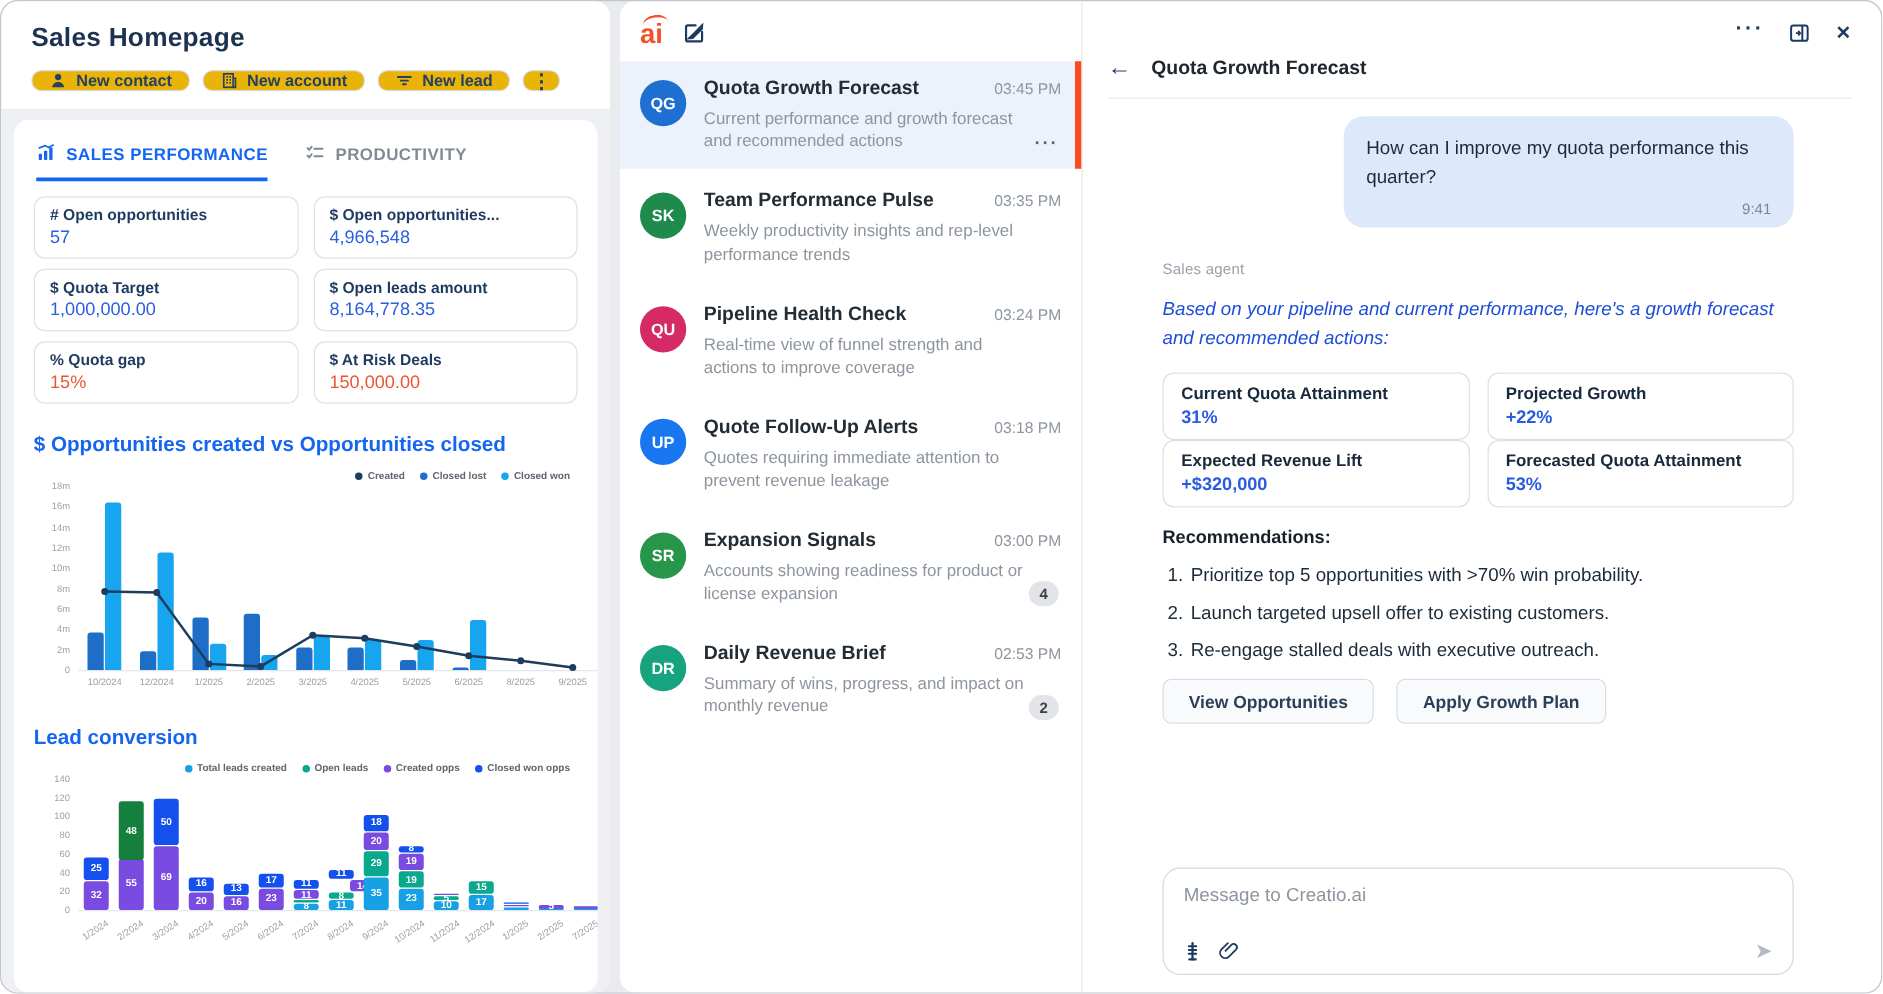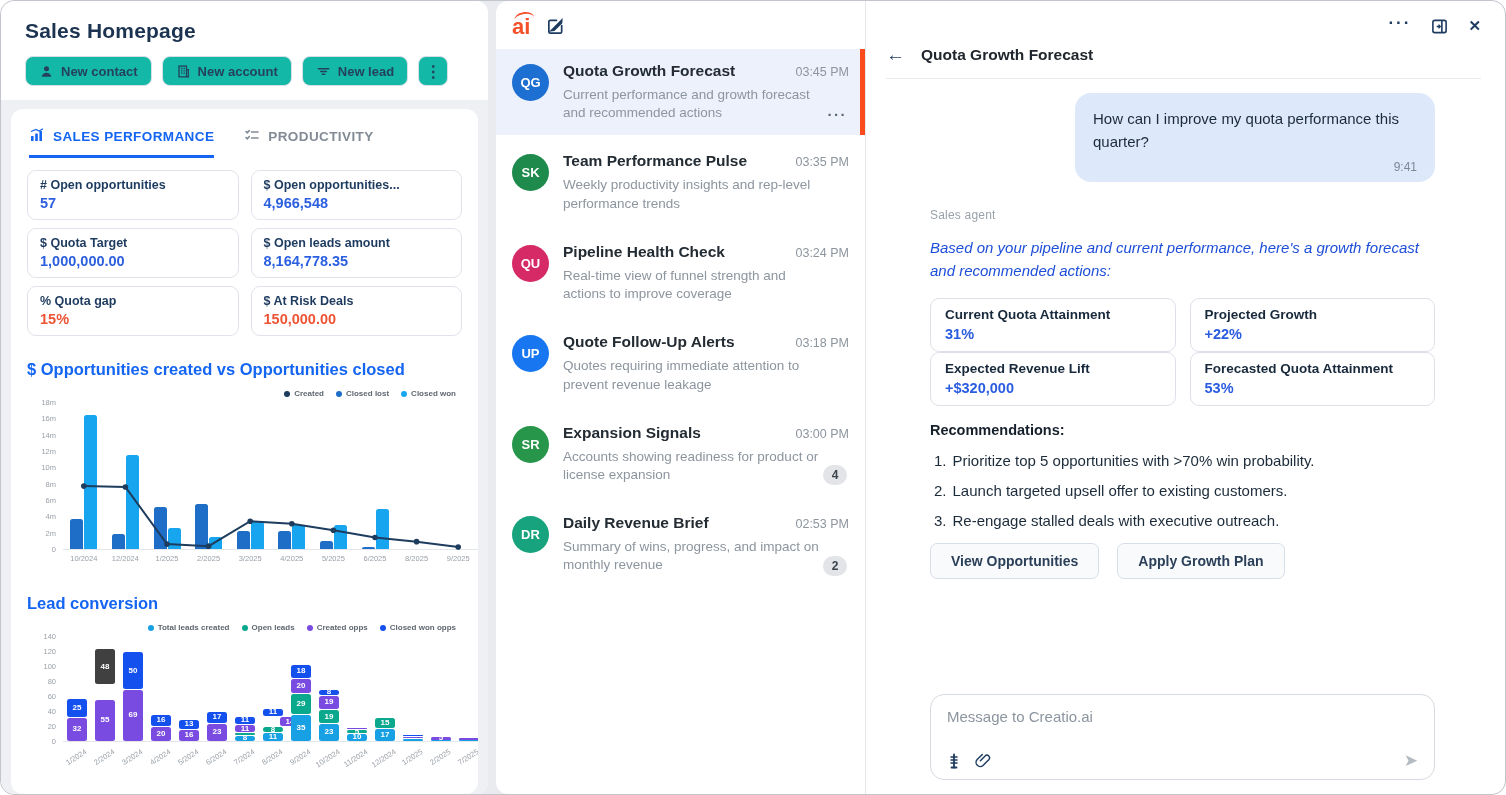--- a/index.html
+++ b/index.html
@@ -5,35 +5,35 @@
   * { box-sizing: border-box; margin: 0; padding: 0; }
   html,body { background:#ffffff; font-family:"Liberation Sans","DejaVu Sans",sans-serif; }
   .frame{ width:1506px; height:795px; background:#e9ebee; border:1px solid #c2c6cc; border-radius:14px;
           display:flex; gap:8px; overflow:hidden; }
 
   
   .left-card{ width:487px; flex:0 0 487px; background:#fff; display:flex; flex-direction:column; border-radius:14px 12px 12px 14px; overflow:hidden;}
   .left-header{ padding:18px 24px 14px 24px; background:#fff; }
   .page-title{ font-size:21px; font-weight:700; color:#1b3350; letter-spacing:.2px;}
   .toolbar{ display:flex; gap:10px; margin-top:13px; align-items:center;}
-  .tb-btn{ display:inline-flex; align-items:center; gap:7px; height:30px; padding:0 13px; background:#14b8a6;
+  .tb-btn{ display:inline-flex; align-items:center; gap:7px; height:17px; padding:0 13px; background:#eab308;
            border:1px solid #d8dee6; border-radius:8px; font-size:13px; font-weight:700; color:#24415f; cursor:pointer;}
   .tb-btn svg{ display:block; }
   .kebab-btn{ width:30px; justify-content:center; padding:0; font-size:16px; font-weight:700; color:#24415f;}
   .left-body{ flex:1; background:#eef0f4; padding:9px 10px 0 10px; overflow:hidden;}
   .inner-card{ background:#fff; border-radius:12px; padding:14px 16px 10px 16px; height:100%; overflow:hidden;}
   .tabs{ display:flex; gap:30px; padding:4px 2px 0 2px; }
   .tab{ display:inline-flex; align-items:center; gap:8px; font-size:13.5px; font-weight:700; letter-spacing:.4px;
         padding-bottom:9px; cursor:pointer; border-bottom:3px solid transparent;}
   .tab.active{ color:#1465f2; border-bottom-color:#1465f2;}
   .tab.inactive{ color:#828b95;}
   .metrics{ display:grid; grid-template-columns:1fr 1fr; gap:8px 12px; margin-top:12px;}
   .metric-card{ border:1px solid #dfe3e9; border-radius:9px; padding:7px 12px 8px 12px; background:#fff;}
   .metric-label{ font-size:12.5px; color:#1d3a5f; font-weight:600;}
-  .metric-value{ font-size:14.5px; font-weight:700; margin-top:3px;}
+  .metric-value{ font-size:14.5px; font-weight:400; margin-top:3px;}
   .chart-title{ margin-top:24px; font-size:16.5px; font-weight:700; color:#1465f2;}
   .chart-title.second{ margin-top:28px;}
   .legend{ display:flex; justify-content:flex-end; gap:12px; margin:10px 6px 4px 0;}
   .lg-item{ display:inline-flex; align-items:center; gap:4px; font-size:8px; color:#5f6770; font-weight:600;}
   .lg-dot{ width:6px; height:6px; border-radius:50%;}
   .chart{ padding-left:36px; position:relative; }
   .plot{ position:relative; border-bottom:1px solid #e3e6ea;}
   #chart1 .plot{ width:416px; height:148px;}
   #chart2 .plot{ width:420px; height:106px;}
   .bar{ position:absolute; bottom:0; border-radius:2.5px 2.5px 0 0;}
@@ -300,21 +300,21 @@
                 <div class="ylab" style="top: 0px;">140</div>
                 <div class="seg" style="left: 4px; width: 20px; bottom: 0.5px; height: 23px; background: rgb(122, 75, 224);">
                   <span class="seg-label">32</span>
                 </div>
                 <div class="seg" style="left: 4px; width: 20px; bottom: 24.5px; height: 17.75px; background: rgb(20, 80, 238);">
                   <span class="seg-label">25</span>
                 </div>
                 <div class="seg" style="left: 32px; width: 20px; bottom: 0.5px; height: 40.25px; background: rgb(122, 75, 224);">
                   <span class="seg-label">55</span>
                 </div>
-                <div class="seg" style="left: 32px; width: 20px; bottom: 57px; height: 35px; background: #404040;">
+                <div class="seg" style="left: 32px; width: 20px; bottom: 40px; height: 47px; background: #15803d;">
                   <span class="seg-label">48</span>
                 </div>
                 <div class="seg" style="left: 60px; width: 20px; bottom: 0.5px; height: 50.75px; background: rgb(122, 75, 224);">
                   <span class="seg-label">69</span>
                 </div>
                 <div class="seg" style="left: 60px; width: 20px; bottom: 52.25px; height: 36.5px; background: rgb(20, 80, 238);">
                   <span class="seg-label">50</span>
                 </div>
                 <div class="seg" style="left: 88px; width: 20px; bottom: 0.5px; height: 14px; background: rgb(122, 75, 224);">
                   <span class="seg-label">20</span>

